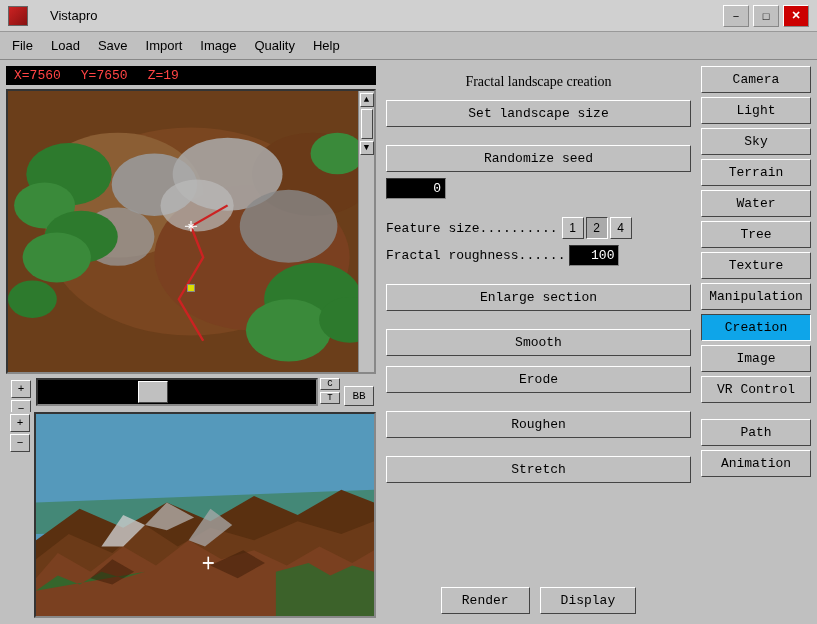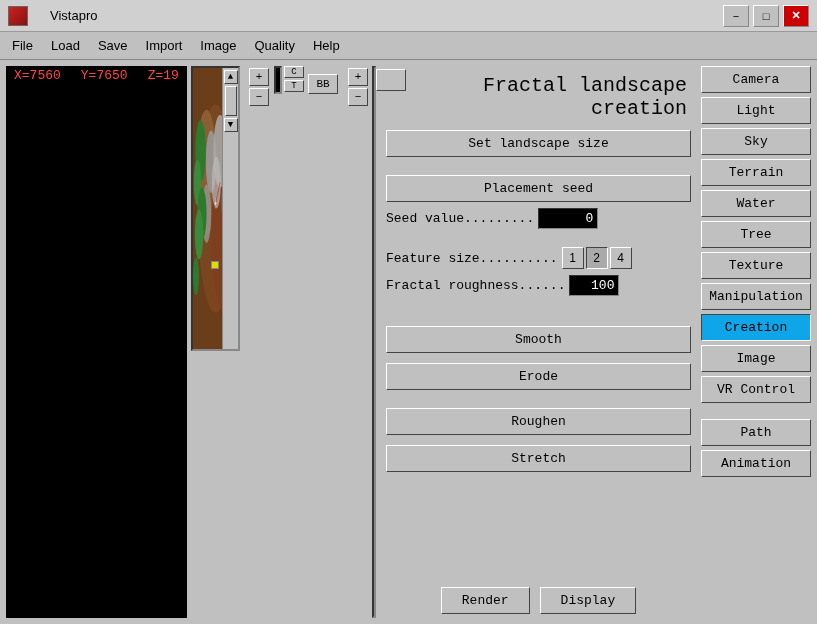--- a/index.html
+++ b/index.html
@@ -84,21 +84,21 @@
       display: flex;
       height: calc(624px - 60px);
       background: #c0c0c0;
       padding: 6px;
       gap: 6px;
     }
 
     
     .left-panel {
       display: flex;
-      flex-direction: row;
+      flex-direction: column;
       gap: 4px;
       width: 370px;
       flex-shrink: 0;
     }
 
     .coords-bar {
       background: #000;
       color: #ff4444;
       padding: 2px 8px;
       font-family: 'Courier New', monospace;
@@ -253,23 +253,23 @@
     .center-panel {
       flex: 1;
       display: flex;
       flex-direction: column;
       gap: 6px;
       padding: 4px;
       background: #c0c0c0;
     }
 
     .panel-title {
-      font-family: Liberation Mono, monospace;
-      font-size: 20px;
-      text-align: right;
+      font-family: Liberation Serif, serif;
+      font-size: 14px;
+      text-align: center;
       padding: 4px;
     }
 
     .panel-btn {
       background: #c0c0c0;
       border: 1px solid;
       border-top-color: #fff;
       border-left-color: #fff;
       border-right-color: #444;
       border-bottom-color: #444;
@@ -537,24 +537,23 @@
   </div>
 
   <div class="center-panel">
 
     <div class="panel-title">Fractal landscape creation</div>
 
     <button class="panel-btn">Set landscape size</button>
 
     <div style="height:6px;"></div>
 
-    <button class="panel-btn">Placement seed</button>
+    <button class="panel-btn">Randomize seed</button>
 
     <div class="field-row">
-      <span>Seed value.........</span>
       <input class="field-input-black" type="text" value="0" style="">
     </div>
 
     <div style="height:6px;"></div>
 
     <div class="field-row">
       <span>Feature size..........</span>
       <div class="feature-size-btns">
         <button class="feature-btn">1</button>
         <button class="feature-btn active">2</button>
@@ -562,30 +561,31 @@
       </div>
     </div>
 
     <div class="field-row">
       <span>Fractal roughness......</span>
       <input class="roughness-input" type="text" value="100" style="">
     </div>
 
     <div style="height:6px;"></div>
 
+    <button class="panel-btn">Enlarge section</button>
 
     <div style="height:6px;"></div>
 
     <button class="panel-btn">Smooth</button>
     <button class="panel-btn" style="margin-top:4px;">Erode</button>
 
     <div style="height:6px;"></div>
 
     <button class="panel-btn">Roughen</button>
-    <button class="panel-btn" style="margin-top:4px;">Stretch</button>
+    <button class="panel-btn" style="margin-top:12px;">Stretch</button>
 
     <div class="spacer"></div>
 
     <div class="bottom-btn-row">
       <button class="bottom-btn">Render</button>
       <button class="bottom-btn">Display</button>
     </div>
 
   </div>
 

